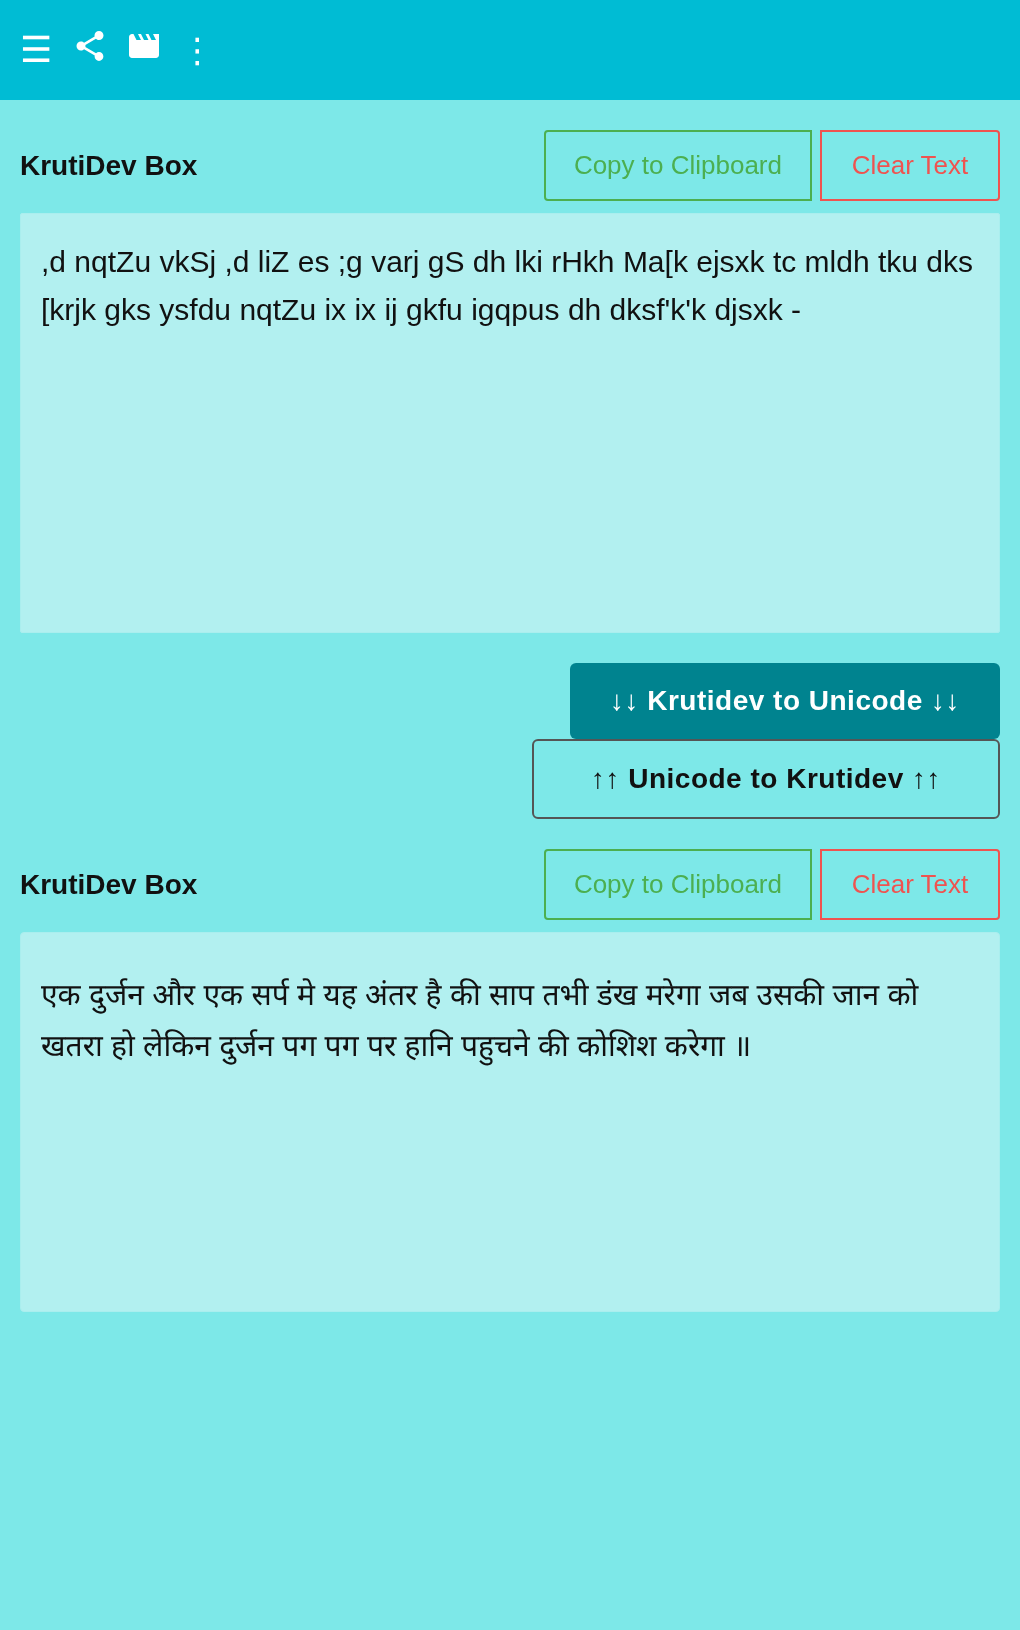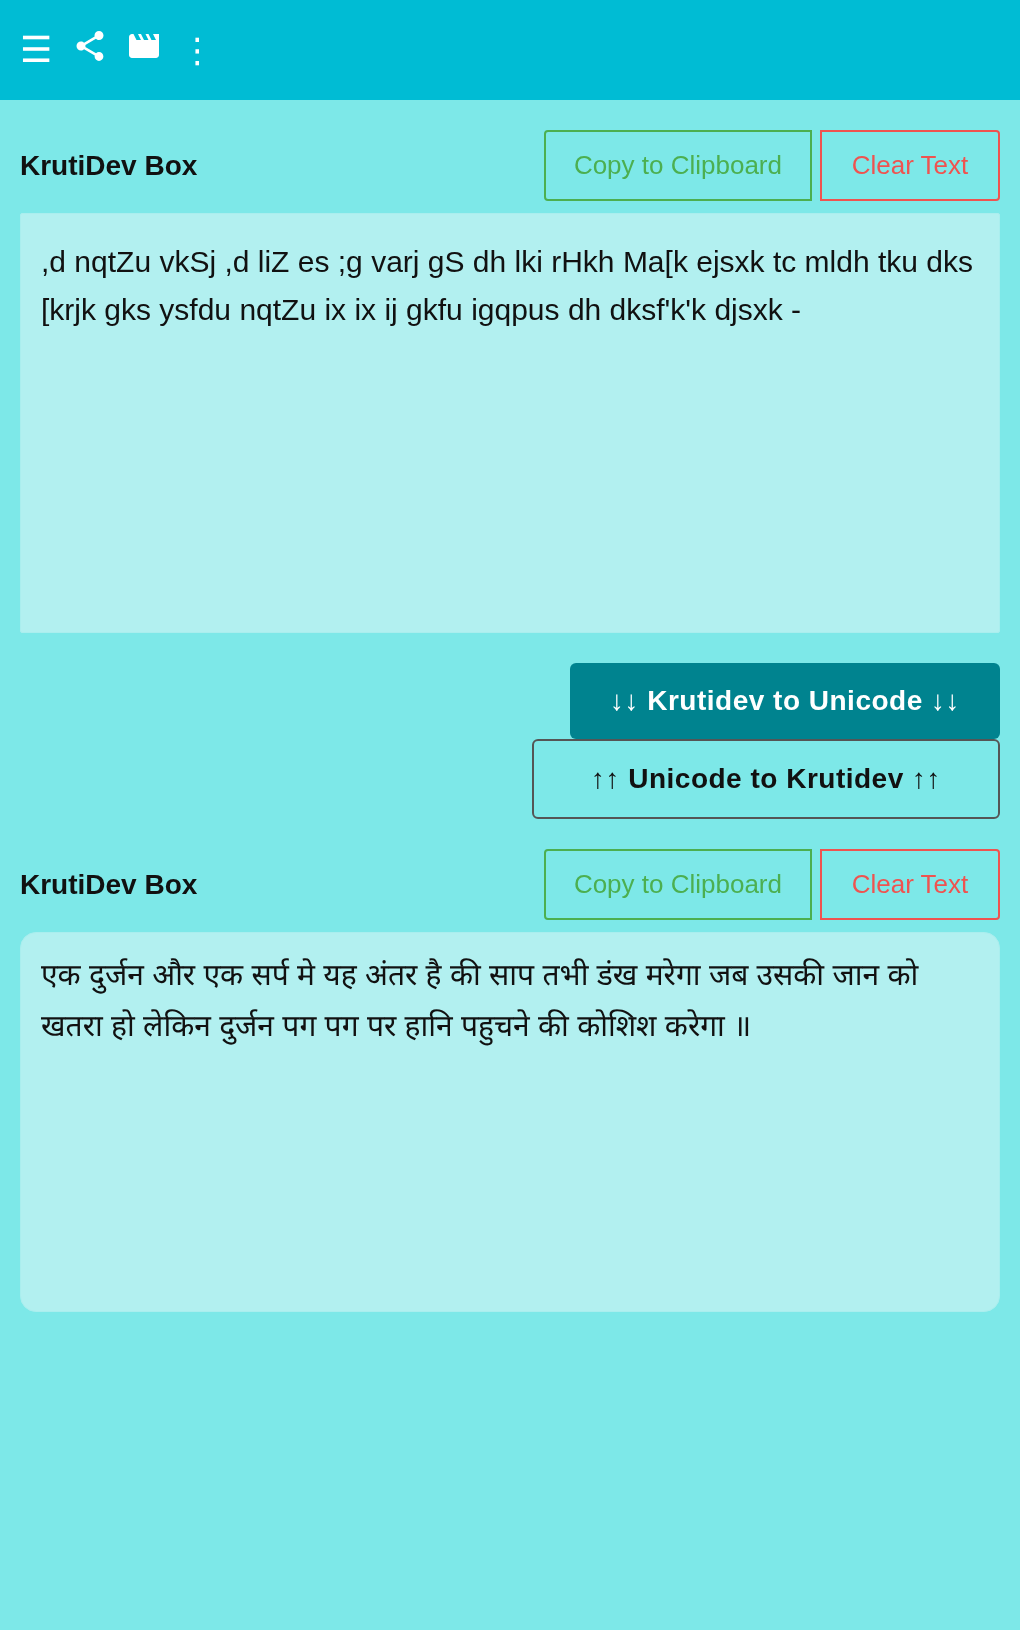--- a/index.html
+++ b/index.html
@@ -101,22 +101,22 @@
       font-size: 30px;
       color: #111;
       min-height: 420px;
       line-height: 1.6;
       width: 100%;
       margin-bottom: 30px;
     }
     .text-box-unicode {
       background-color: #b2f0f0;
       border: 1.5px solid #aee;
-      border-radius: 16px;
-      padding: 16px 20px;
+      border-radius: 4px;
+      padding: 36px 20px;
       font-size: 30px;
       color: #111;
       min-height: 380px;
       line-height: 1.7;
       width: 100%;
       margin-bottom: 30px;
     }
 
     
     .convert-buttons-section {

